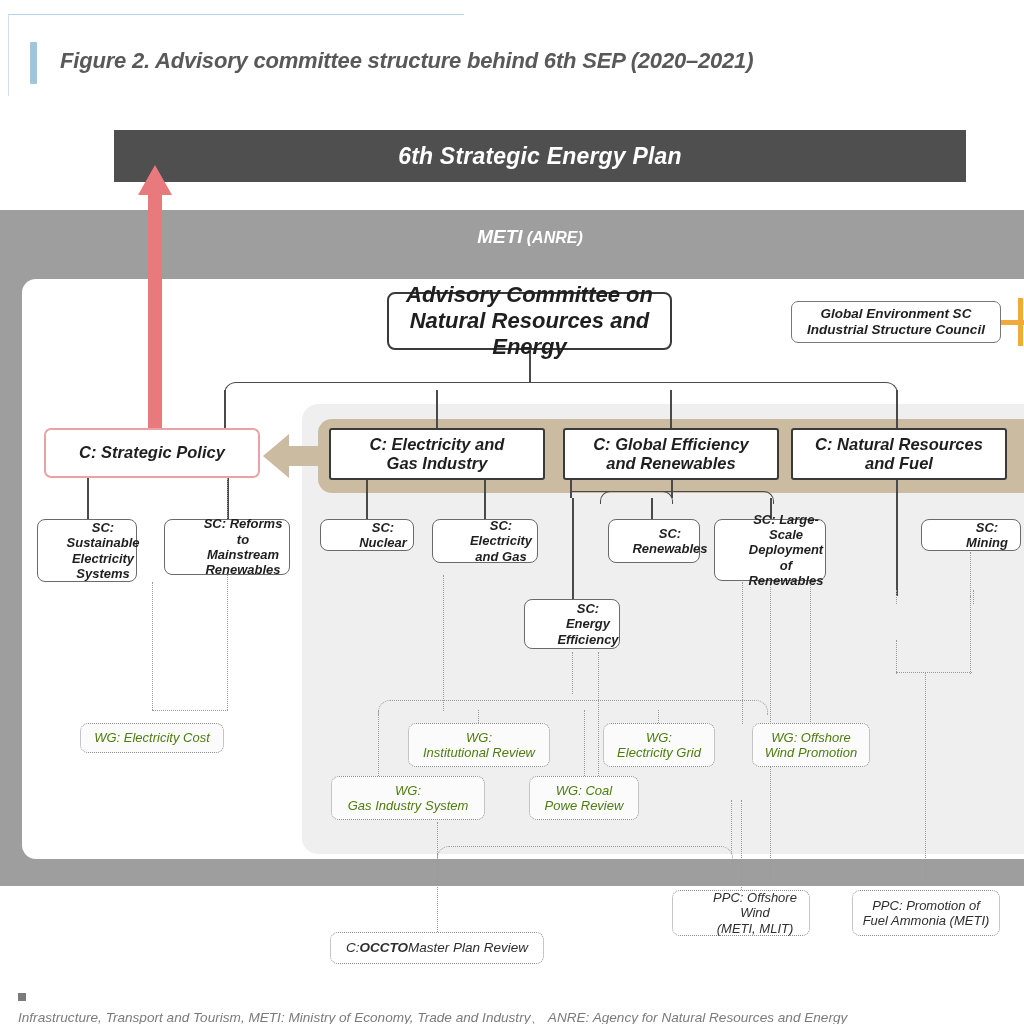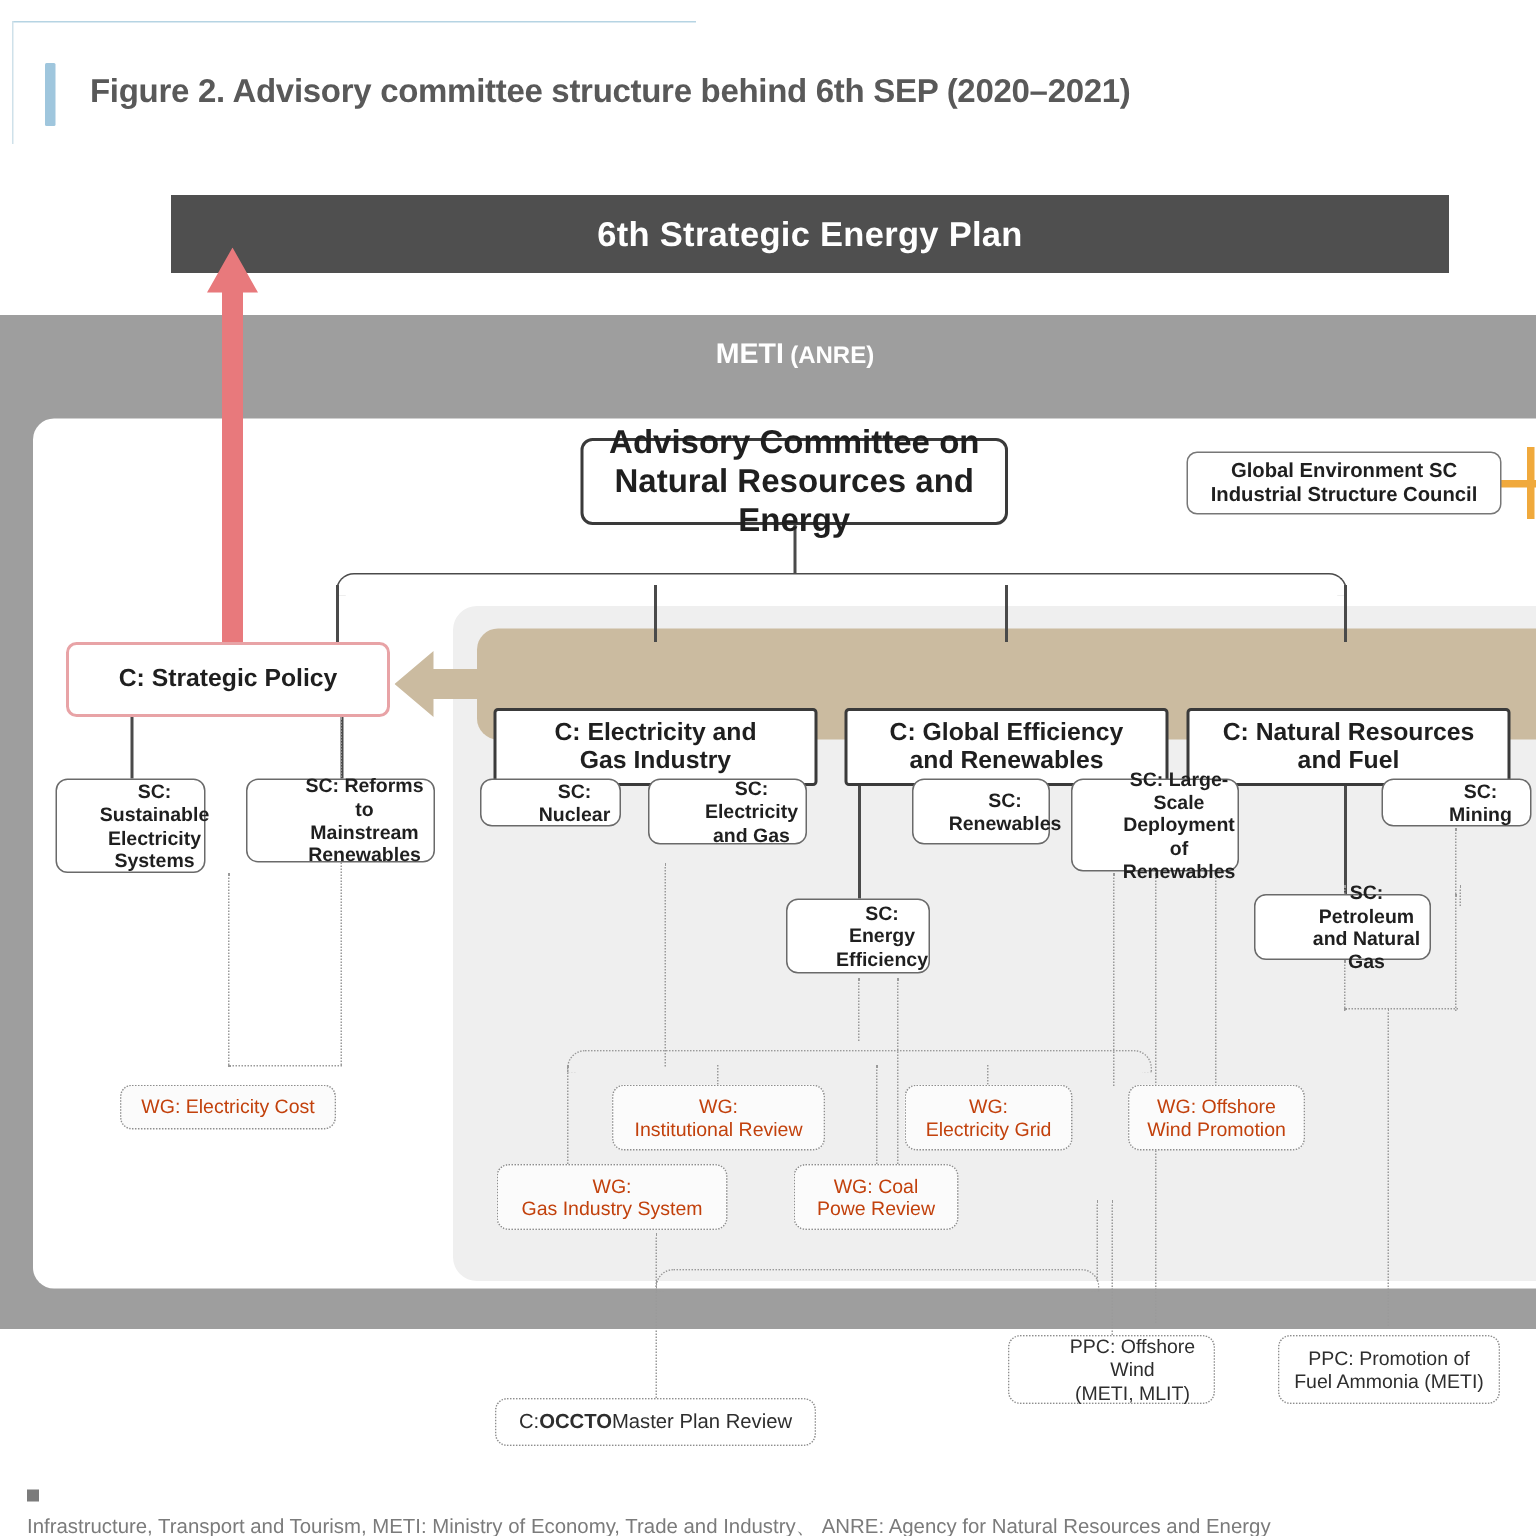--- a/index.html
+++ b/index.html
@@ -1,21 +1,21 @@
 <!DOCTYPE html>
 <html><head>
 <meta charset="utf-8">
 <style>
   html,body{margin:0;padding:0;}
   body{
     width:1024px;height:1024px;overflow:hidden;background:#ffffff;
     font-family:"Liberation Sans", sans-serif;
     -webkit-font-smoothing:antialiased;
   }
-  #root{position:relative;width:1024px;height:1024px;}
+  #root{position:relative;width:1024px;height:1024px;font-style:italic;}
 
   
   .title-frame{
     position:absolute;left:8px;top:14px;width:456px;height:1px;
     background:#b6d4e3;
   }
   .title-frame-left{
     position:absolute;left:8px;top:14px;width:1px;height:82px;
     background:#cfe1ea;
   }
@@ -76,31 +76,31 @@
     background:#ffffff;border-radius:8px;
     color:#1f1f1f;line-height:1.18;
   }
   .n-adv{
     border:2px solid #3a3a3a;font-size:22px;font-weight:bold;
   }
   .n-gesc{
     border:1px solid #777;font-size:13.5px;font-weight:bold;border-radius:7px;
   }
   .n-comm{
-    border:2px solid #3a3a3a;font-size:16.5px;font-weight:bold;border-radius:3px;margin-top:44px;
+    border:2px solid #3a3a3a;font-size:16.5px;font-weight:bold;border-radius:3px;
   }
   .n-strategic{
     border:2px solid #e8a3a6;font-size:16.5px;font-weight:bold;border-radius:7px;
   }
   .n-sc{
     border:1.4px solid #6a6a6a;font-size:13px;font-weight:bold;border-radius:8px;padding-left:32px;
   }
   .n-wg{
     border:1.6px dotted #8e8e8e;font-size:13px;font-weight:normal;
-    background:#fbfbfb;border-radius:8px;color:#c2410c;
+    background:#fbfbfb;border-radius:8px;color:#4d7c0f;
   }
   .n-ppc{
     border:1.6px dotted #8e8e8e;font-size:13px;font-weight:normal;
     background:#ffffff;border-radius:8px;color:#2e2e2e;
   }
   .n-occto{
     border:1.6px dotted #8e8e8e;font-size:13.5px;font-weight:normal;
     background:#ffffff;border-radius:8px;color:#2e2e2e;white-space:nowrap;
   }
   .n-occto b{font-weight:bold;}
@@ -275,24 +275,20 @@
 
   <div class="node n-sc" style="left:921px;top:519px;width:100px;height:32px;">
     <span style="white-space:pre-line;">SC: Mining</span>
   </div>
 
   <div class="node n-sc" style="left:524px;top:599px;width:96px;height:50px;">
     <span style="white-space:pre-line;">SC: Energy
 Efficiency</span>
   </div>
 
-  <div class="node n-sc" style="left:836px;top:596px;width:118px;height:44px;">
-    <span style="white-space:pre-line;">SC: Petroleum
-and Natural Gas</span>
-  </div>
 
   <div class="node n-wg" style="left:80px;top:723px;width:144px;height:30px;">
     <span style="white-space:pre-line;">WG: Electricity Cost</span>
   </div>
 
   <div class="node n-wg" style="left:408px;top:723px;width:142px;height:44px;">
     <span style="white-space:pre-line;">WG:
 Institutional Review</span>
   </div>
 

